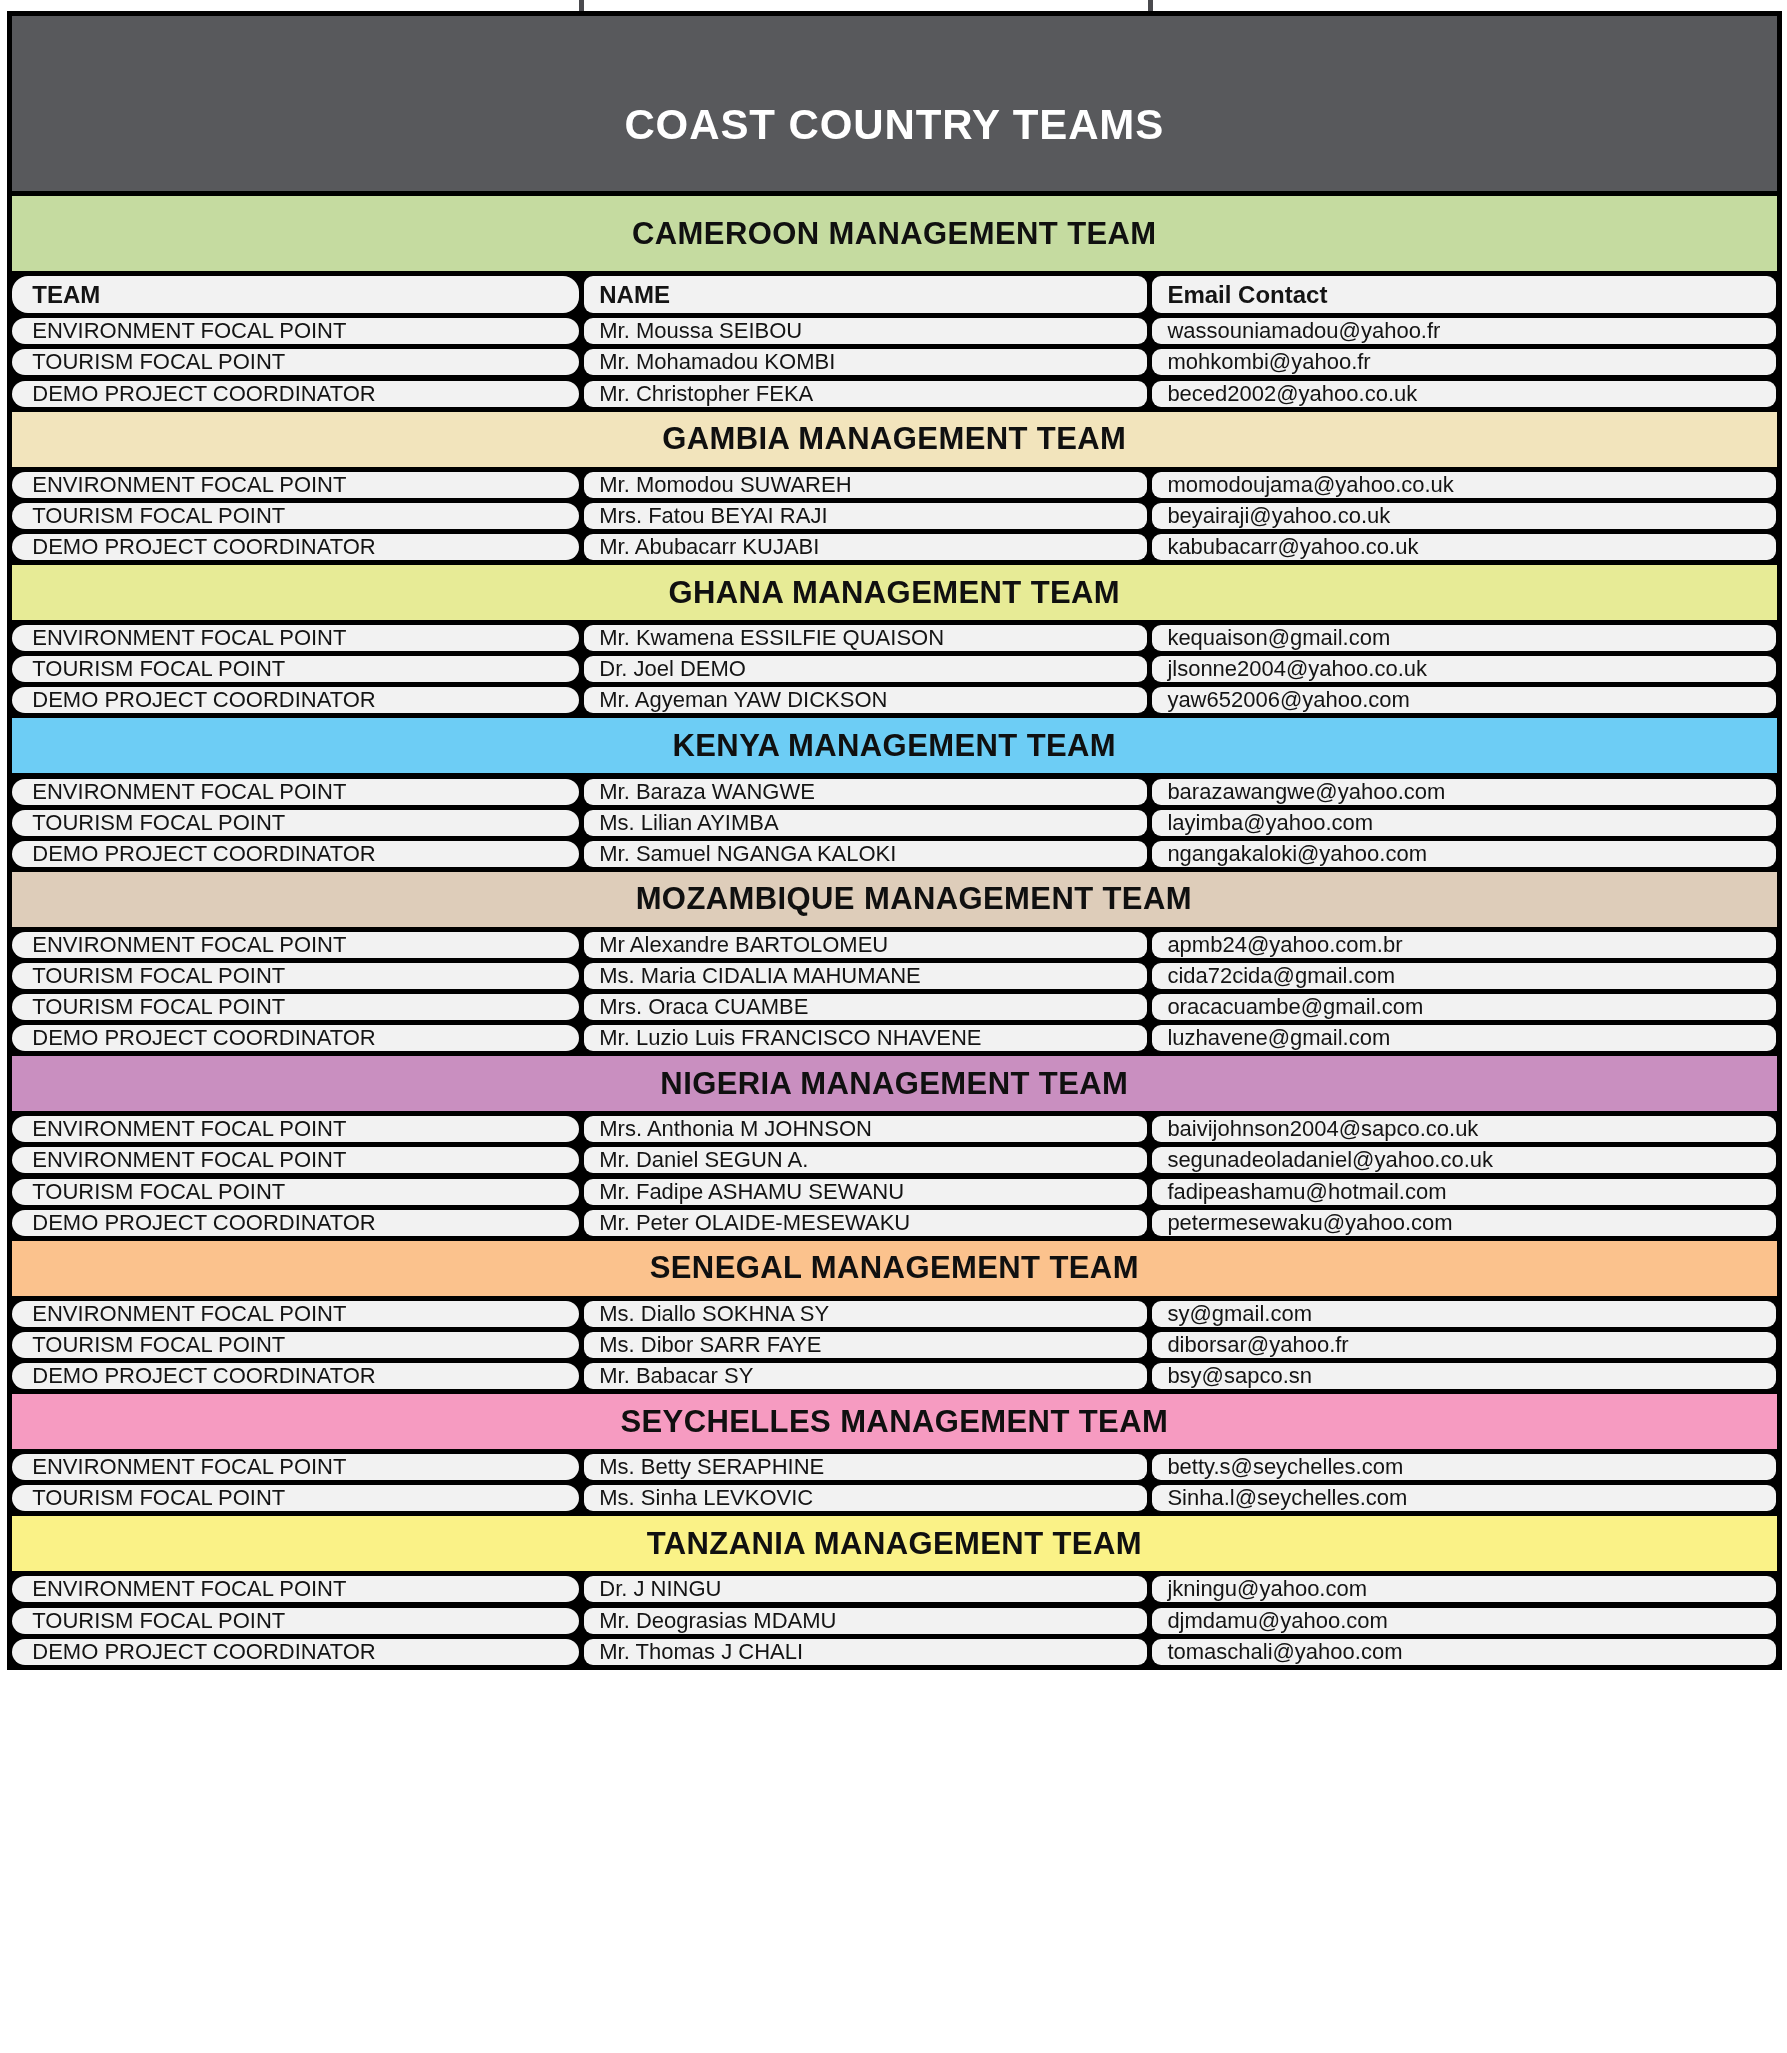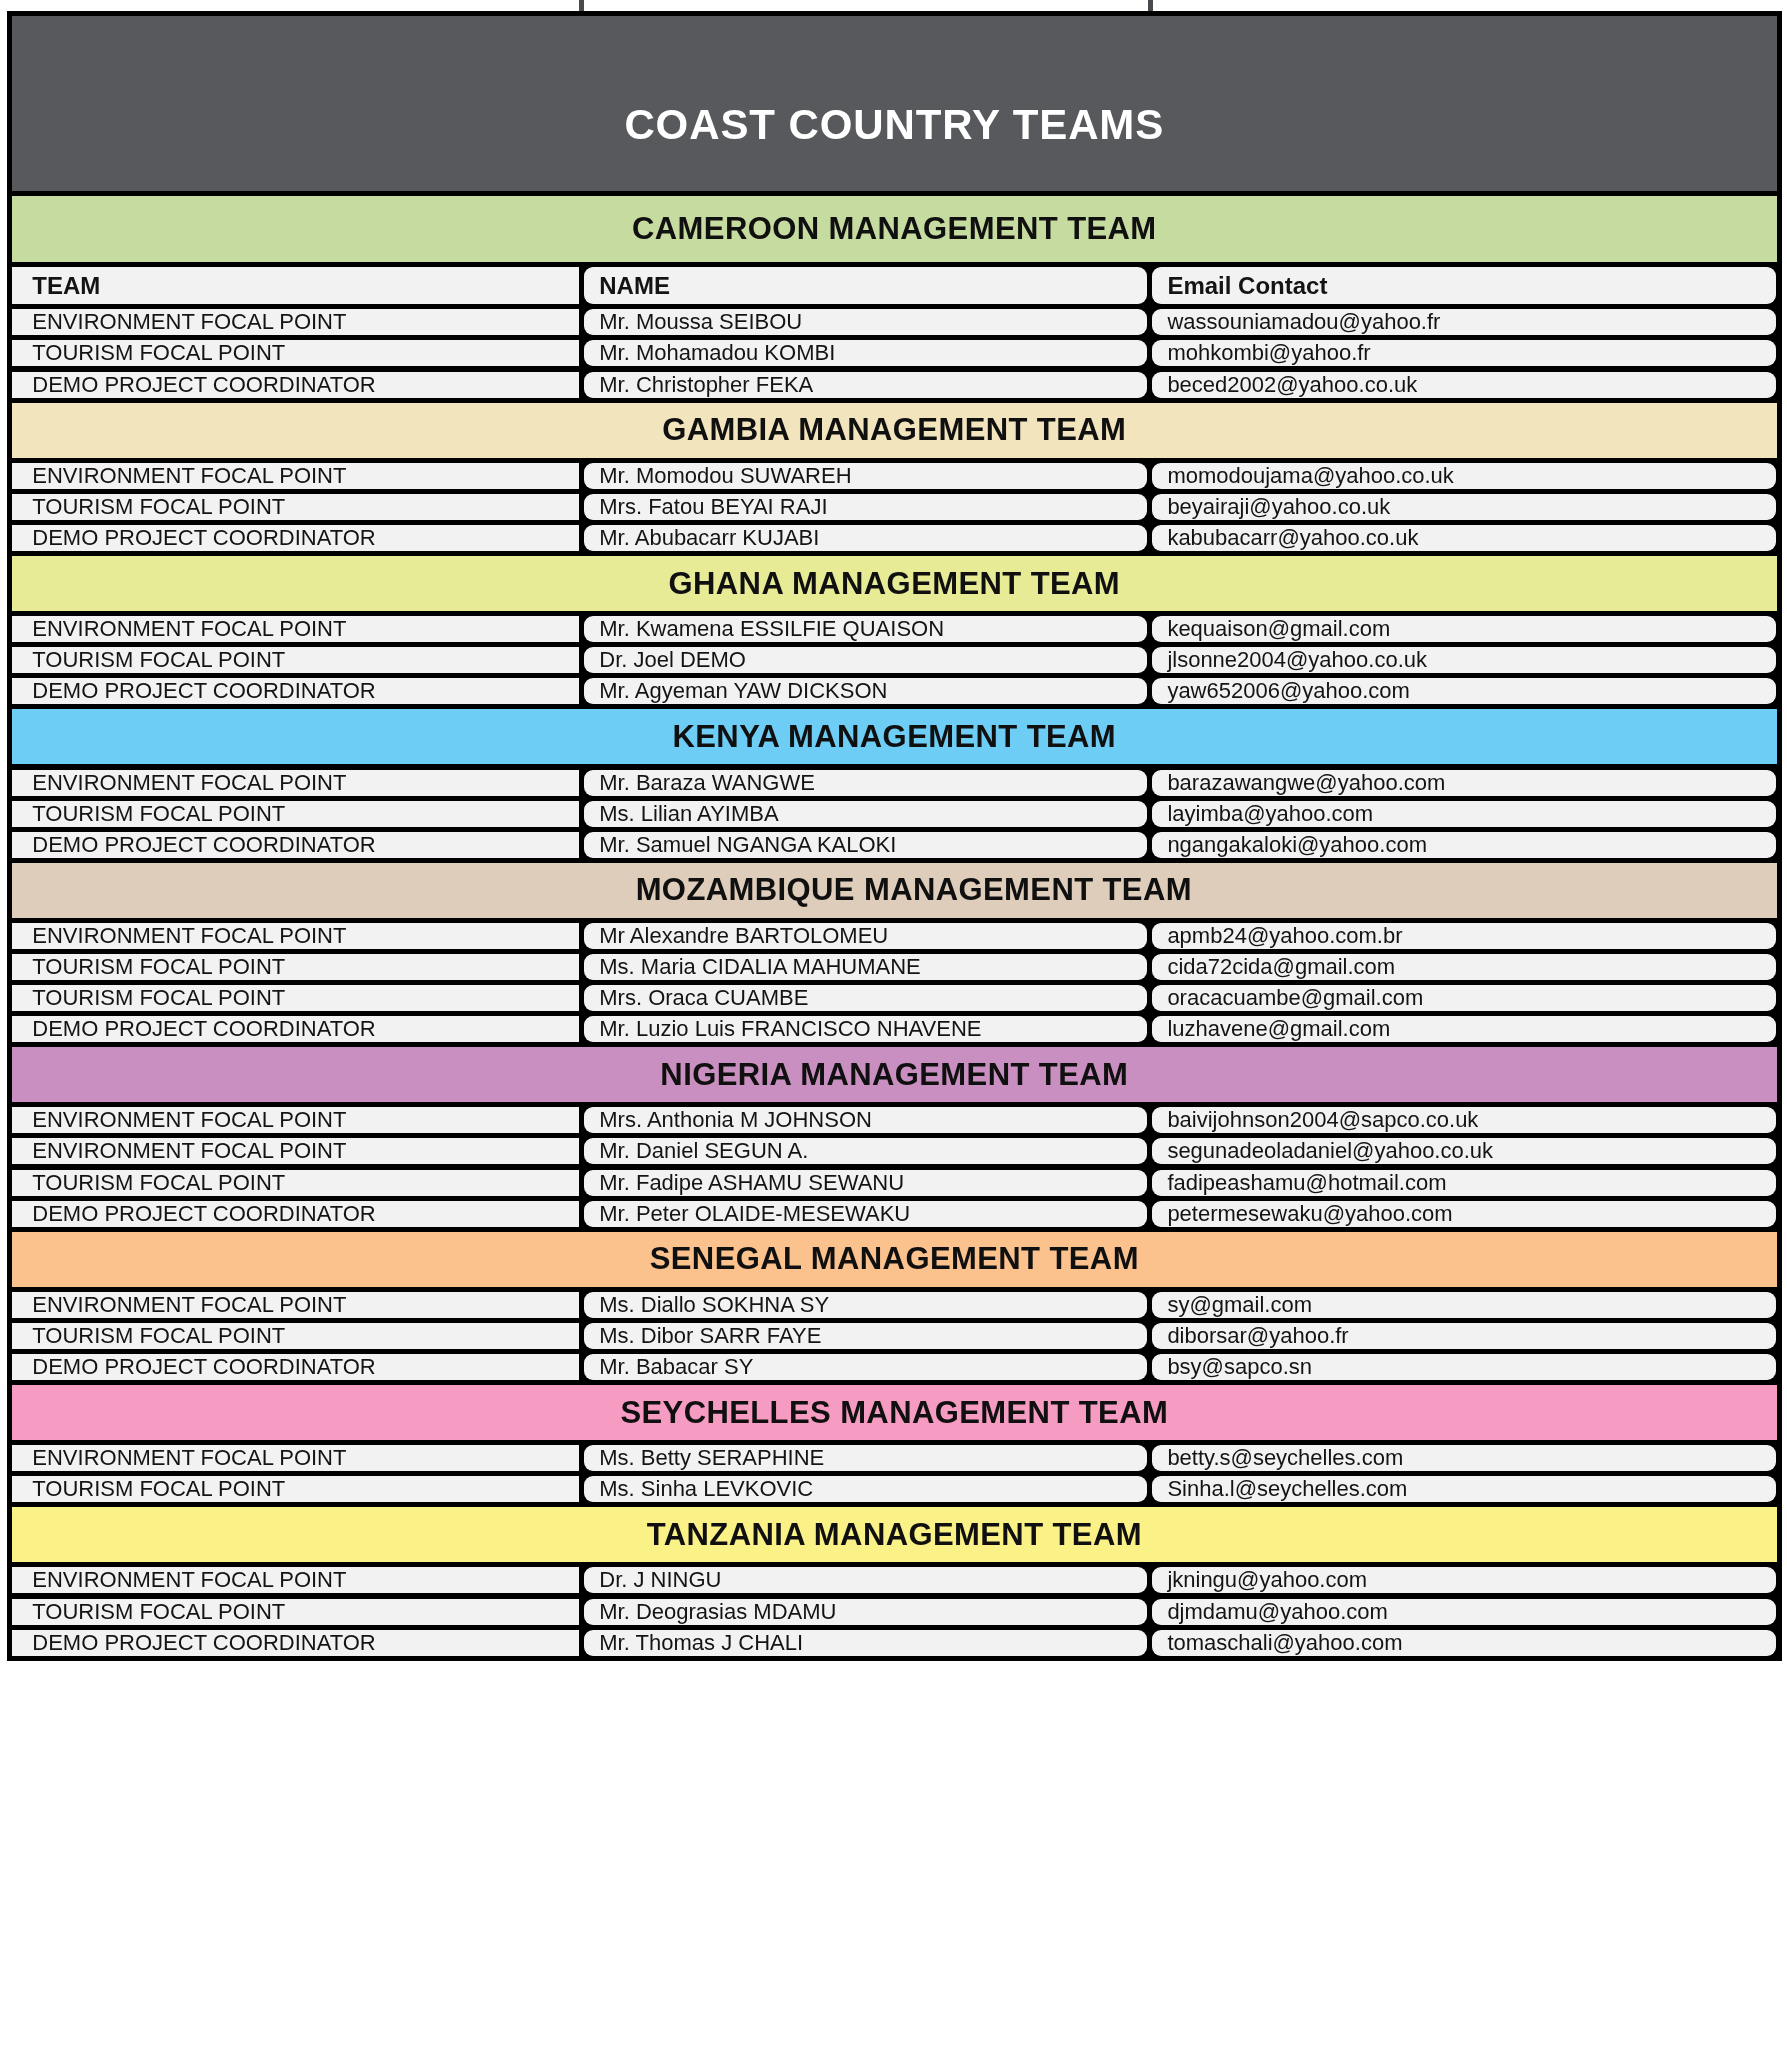--- a/index.html
+++ b/index.html
@@ -19,33 +19,33 @@
   .title-band{
     height:175px;background:var(--title-bg,#58595C);
     display:flex;align-items:center;justify-content:center;flex:none;
   }
   .title-text{
     color:var(--title-text,#ffffff);font-weight:bold;font-size:42px;letter-spacing:0.9px;margin-top:42px;
   }
   .band{
     height:55px;display:flex;align-items:center;justify-content:center;flex:none;
   }
-  .band.tall{height:66px;}
+  .band.tall{height:75px;}
   .band-title{font-weight:bold;font-size:31px;color:#101010;letter-spacing:0.4px;}
   .row{
     display:grid;grid-template-columns:567px 563px 624px;gap:5.1px;
     background:var(--border,#000000);height:26px;flex:none;
   }
   .row.header-row{height:37px;}
   .cell{
     background:var(--row-bg,#F2F2F2);display:flex;align-items:center;
     padding-left:20.4px;box-sizing:border-box;font-size:22px;color:var(--cell-text,#141414);
     overflow:hidden;white-space:nowrap;
   }
-  .cell.c1{padding-left:20.4px;}
+  .cell.c1{padding-left:20.4px;border-radius:16px;}
   .cell.c2,.cell.c3{padding-left:15.3px;border-radius:9px;}
   .header-row .cell{font-weight:bold;font-size:24px;}
 </style>
 </head>
 <body>
 
 <div class="page">
   <div class="top-strip">
     <div class="strip-mark m1"></div>
     <div class="strip-mark m2"></div>

